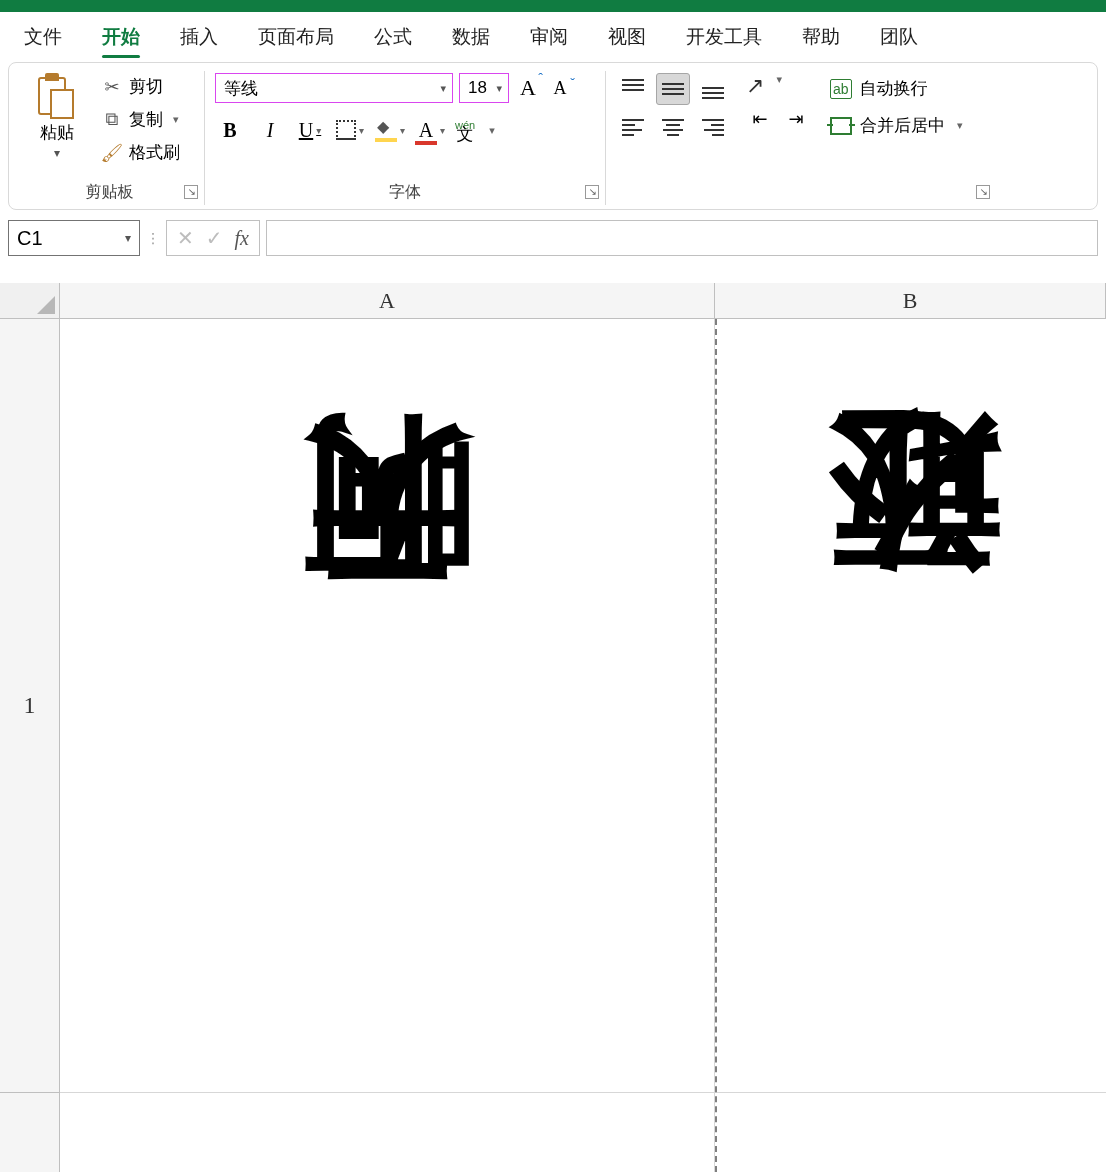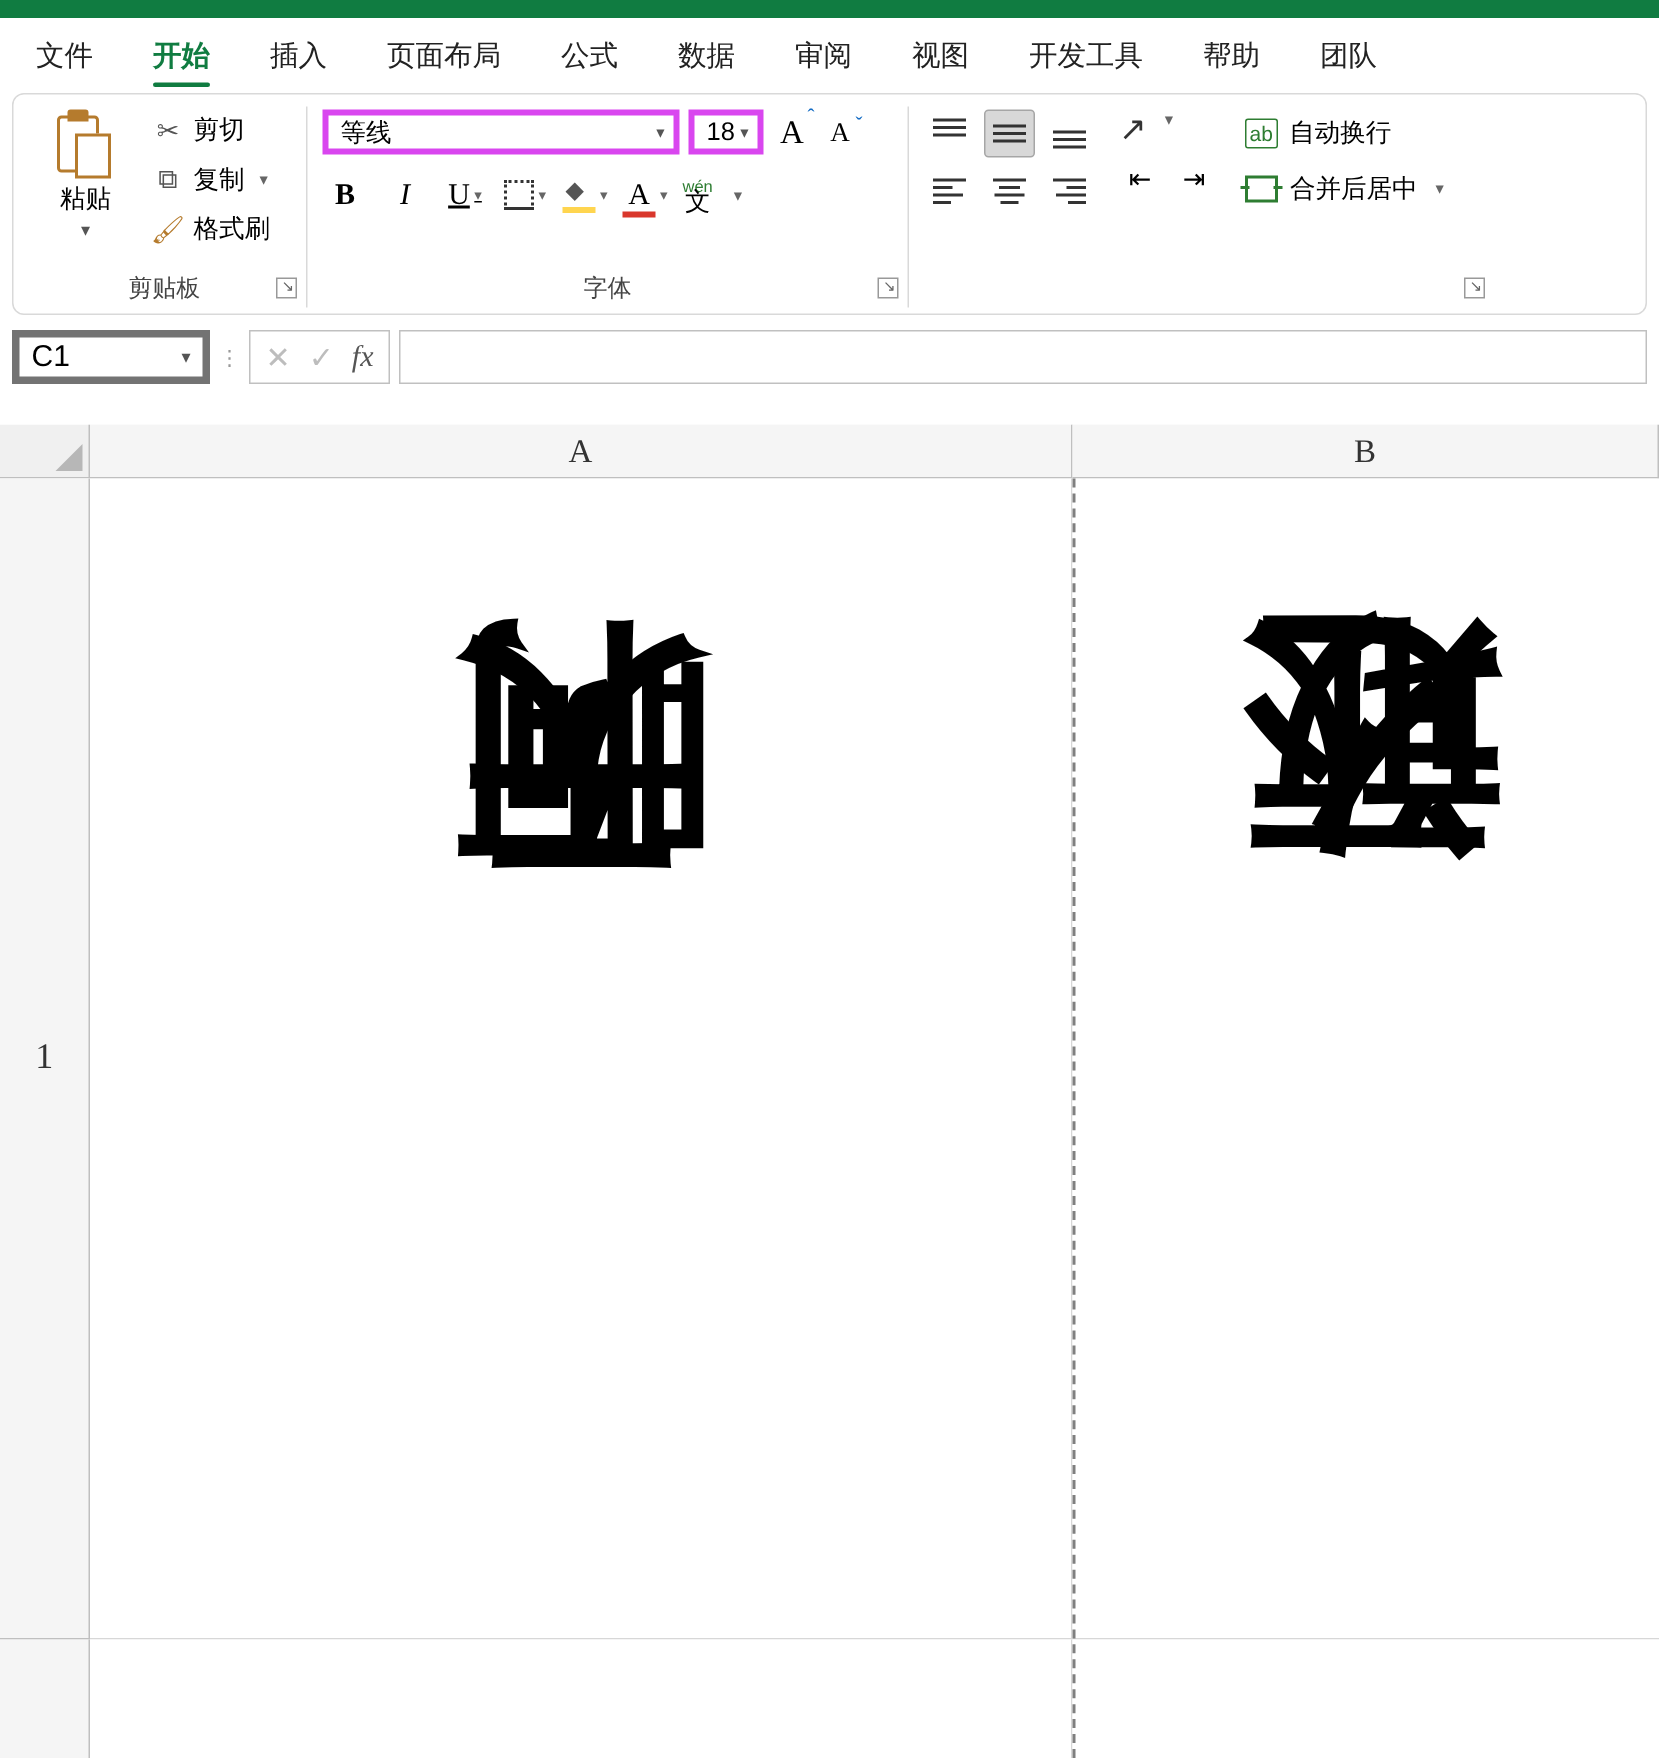--- a/index.html
+++ b/index.html
@@ -169,21 +169,21 @@
     gap: 8px;
     width: 380px;
     padding-top: 2px;
   }
   .font-row1 {
     display: flex;
     gap: 6px;
     align-items: center;
   }
   .font-select {
-    border: 4px solid #d946ef;
+    border: 1px solid #d946ef;
     height: 30px;
     display: flex;
     align-items: center;
     justify-content: space-between;
     padding: 0 6px 0 8px;
     font-size: 17px;
     background: #fff;
     cursor: pointer;
   }
   .font-select .caret { font-size: 11px; color: #555; }
@@ -302,21 +302,21 @@
 
   
   .num-body{display:flex;flex-direction:column;gap:10px;padding-top:2px;width:84px;}
   .num-select{border:1px solid #b7b7b7;height:30px;display:flex;align-items:center;padding:0 6px;font-size:17px;cursor:pointer;}
 
   
   .formula-bar {
     display:flex; margin:10px 8px 4px 8px; gap:6px; align-items:center;
   }
   .namebox {
-    border:5px solid #737373; height:36px; width:132px;
+    border:1px solid #737373; height:36px; width:132px;
     display:flex; align-items:center; justify-content:space-between;
     padding:0 8px; font-size:20px; background:#fff;
   }
   .namebox .caret{font-size:12px;color:#555;}
   .fx-btns{
     border:1px solid #c0c0c0; height:36px; padding:0 10px;
     display:flex; gap:12px; align-items:center; background:#fff;
   }
   .fx-btns .b{color:#bdbdbd;font-size:20px;cursor:pointer;}
   .fx-btns .fx{font-style:italic;font-family:"Times New Roman",serif;color:#555;}

